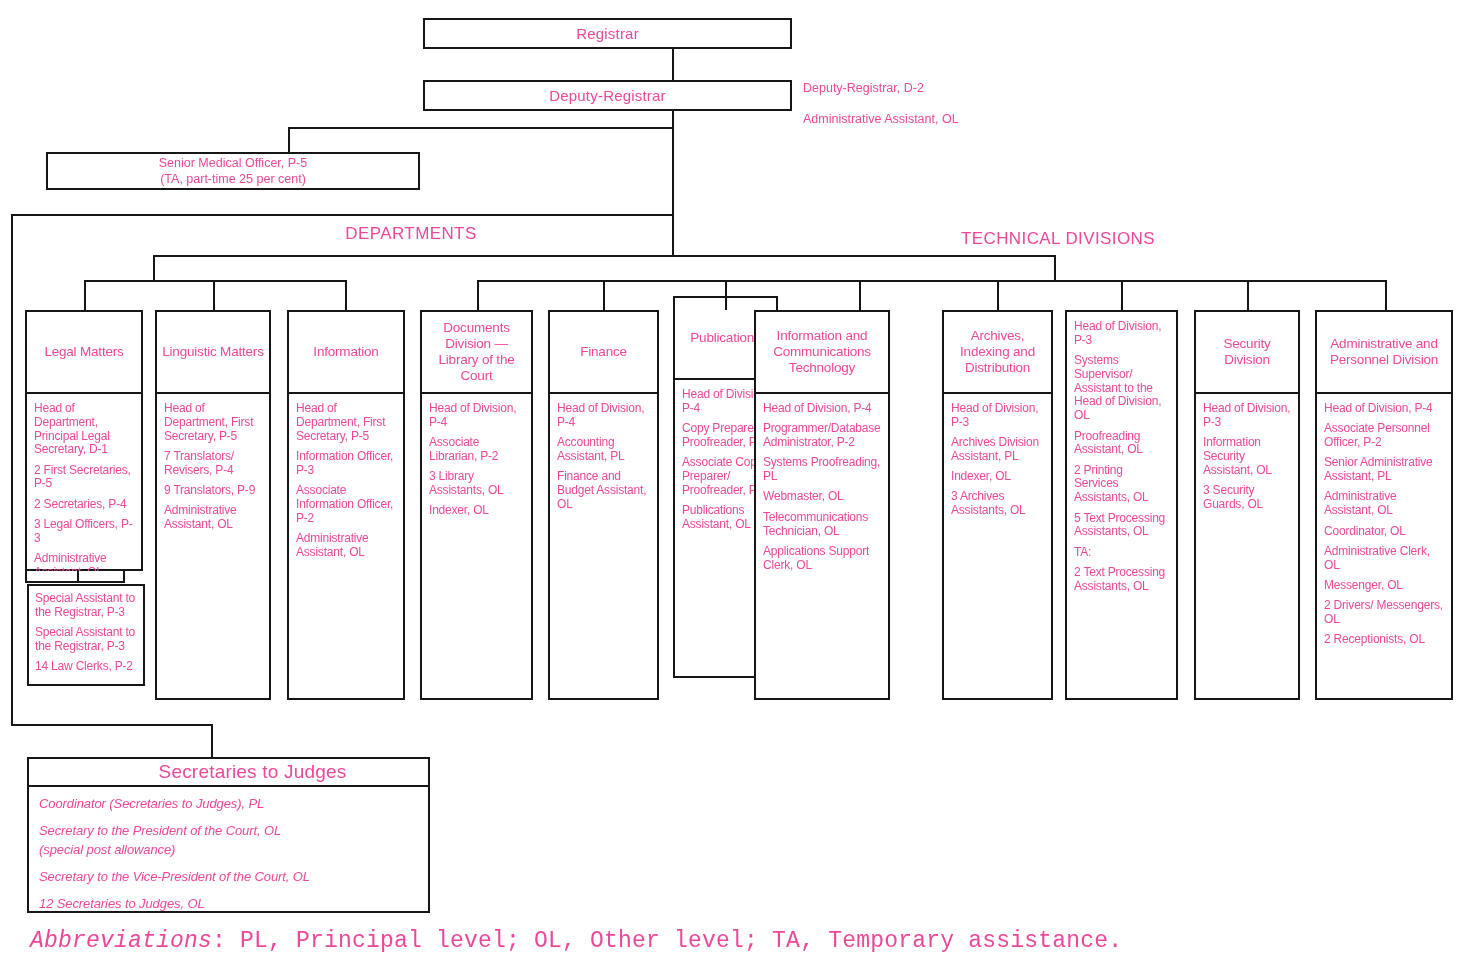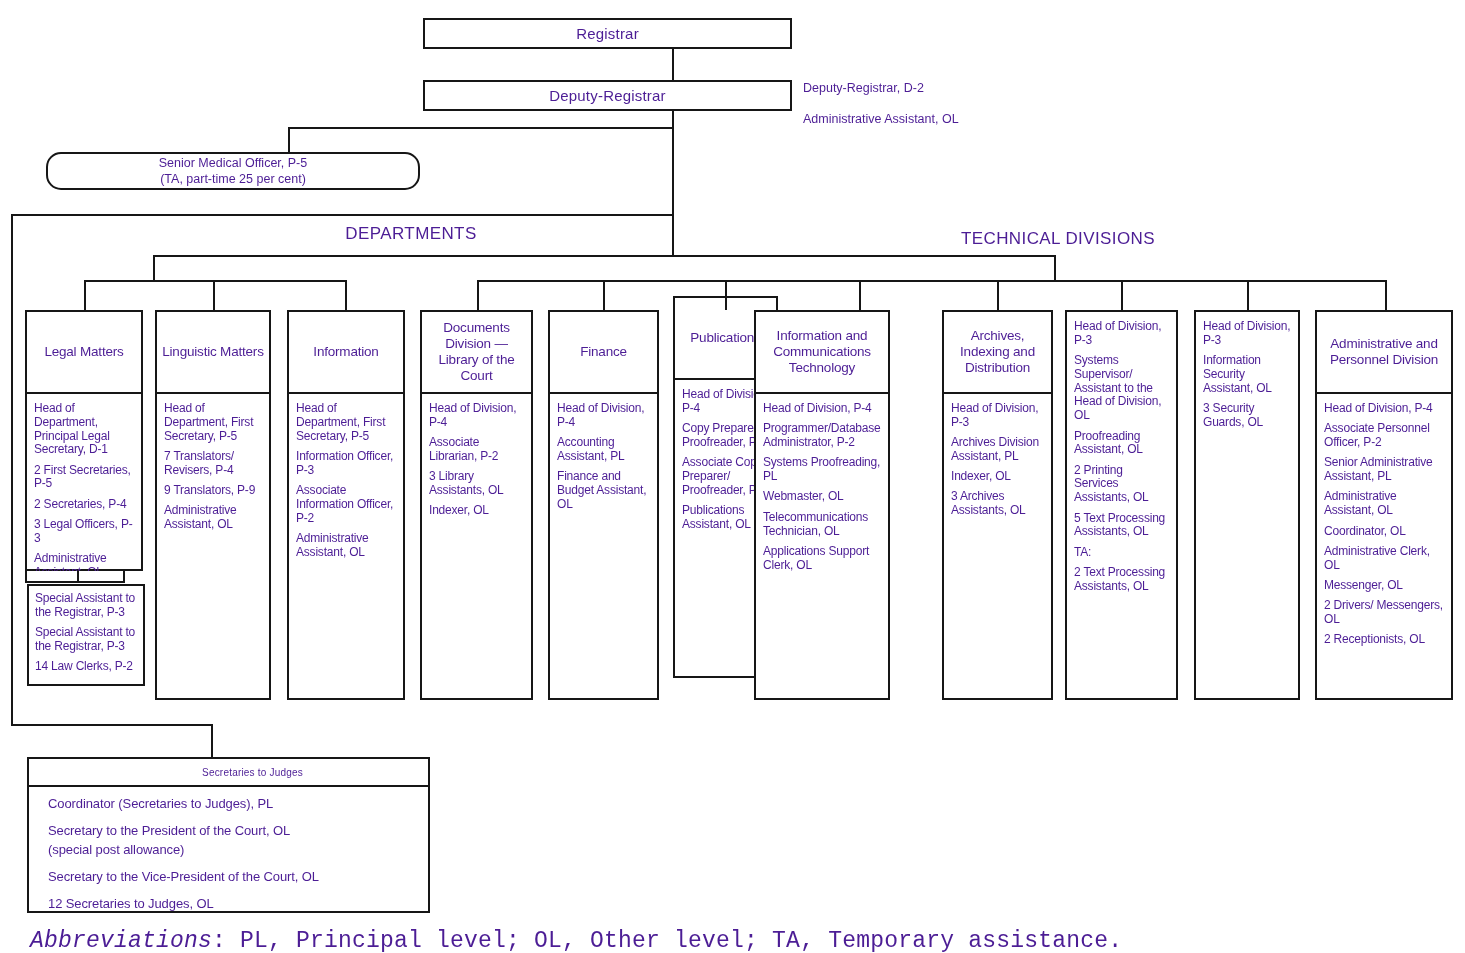--- a/index.html
+++ b/index.html
@@ -1,58 +1,58 @@
 <!DOCTYPE html>
 <html><head>
 <meta charset="utf-8">
 <style>
   html,body{margin:0;padding:0;background:#ffffff;}
   #stage{
     position:relative;width:1465px;height:953px;background:#ffffff;overflow:hidden;
-    font-family:"Liberation Sans",sans-serif;color:#4c1d95;
+    font-family:"Liberation Sans",sans-serif;color:#ec4899;
   }
   .line{position:absolute;background:#161616;}
   .box{position:absolute;border:2px solid #161616;background:#fff;box-sizing:border-box;}
   .center-flex{display:flex;align-items:center;justify-content:center;text-align:center;}
   .top-box{font-size:15px;letter-spacing:0.2px;}
   .note{position:absolute;font-size:12.5px;line-height:15.5px;white-space:pre-line;}
   .section-label{position:absolute;transform:translateX(-50%);font-size:17px;letter-spacing:0.4px;white-space:nowrap;}
   .smo-box{font-size:12.5px;line-height:16px;}
   .col{position:absolute;border:2px solid #161616;background:#fff;box-sizing:border-box;}
   .col-title{height:82px;border-bottom:2px solid #161616;display:flex;align-items:center;justify-content:center;
     text-align:center;font-size:13.5px;line-height:16px;padding:2px 3px;box-sizing:border-box;letter-spacing:-0.2px;}
   .col-list{padding:8px 6px 4px 7px;}
   .staff-item{font-size:12px;line-height:13.8px;margin-bottom:6.5px;letter-spacing:-0.2px;}
   .sub-box{position:absolute;border:2px solid #161616;background:#fff;box-sizing:border-box;padding:6px 5px 4px 6px;}
   .strip{position:absolute;border-left:2px solid #161616;border-right:2px solid #161616;border-bottom:2px solid #161616;box-sizing:border-box;background:#fff;}
   .strip-tick{position:absolute;width:2px;height:100%;background:#161616;left:50px;top:0;}
   .sec-box{position:absolute;border:2px solid #161616;background:#fff;box-sizing:border-box;}
   .sec-title{height:26px;border-bottom:2px solid #161616;display:flex;align-items:center;justify-content:center;
-    font-size:10px;letter-spacing:0.2px;padding-left:48px;}
-  .sec-list{padding:7px 19px;}
+    font-size:19px;letter-spacing:0.2px;padding-left:48px;}
+  .sec-list{padding:7px 10px;font-style:italic;}
   .sec-item{font-size:13px;line-height:19px;margin-bottom:8px;white-space:pre-line;letter-spacing:-0.1px;}
   .abbrev{position:absolute;font-family:Liberation Mono, monospace;font-size:23px;letter-spacing:0.2px;}
   .abbrev em{font-style:italic;}
 </style>
 </head>
 <body>
 
 <div id="stage">
 
   <div class="box center-flex top-box" style="left:423px;top:18px;width:369px;height:31px;">
     <span>Registrar</span>
   </div>
 
   <div class="box center-flex top-box" style="left:423px;top:80px;width:369px;height:31px;">
     <span>Deputy-Registrar</span>
   </div>
   <div class="note" style="left:803px;top:81px;width:320px;"><span>Deputy-Registrar, D-2</span><br>
     <span>Administrative Assistant, OL</span></div>
 
-  <div class="box center-flex smo-box" style="left:46px;top:152px;width:374px;height:38px;flex-direction:column;border-radius:15px;">
+  <div class="box center-flex smo-box" style="left:46px;top:152px;width:374px;height:38px;flex-direction:column;">
     <span>Senior Medical Officer, P-5</span>
     <span>(TA, part-time 25 per cent)</span>
   </div>
 
   <div class="section-label" style="left:411px;top:224px;">DEPARTMENTS</div>
   <div class="section-label" style="left:1058px;top:229px;">TECHNICAL DIVISIONS</div>
 
   <div id="columns-root">
       <div class="col" style="left: 25px; top: 310px; width: 118px; height: 261px;">
         <div class="col-title">Legal Matters</div>
@@ -141,20 +141,21 @@
           <div class="staff-item">Head of Division, P-3</div>
           <div class="staff-item">Systems Supervisor/ Assistant to the Head of Division, OL</div>
           <div class="staff-item">Proofreading Assistant, OL</div>
           <div class="staff-item">2 Printing Services Assistants, OL</div>
           <div class="staff-item">5 Text Processing Assistants, OL</div>
           <div class="staff-item">TA:</div>
           <div class="staff-item">2 Text Processing Assistants, OL</div>
         </div>
       </div>
       <div class="col" style="left: 1194px; top: 310px; width: 106px; height: 390px;">
+        <div class="col-title">Security Division</div>
         <div class="col-list">
           <div class="staff-item">Head of Division, P-3</div>
           <div class="staff-item">Information Security Assistant, OL</div>
           <div class="staff-item">3 Security Guards, OL</div>
         </div>
       </div>
       <div class="col" style="left: 1315px; top: 310px; width: 138px; height: 390px;">
         <div class="col-title">Administrative and Personnel Division</div>
         <div class="col-list">
           <div class="staff-item">Head of Division, P-4</div>

